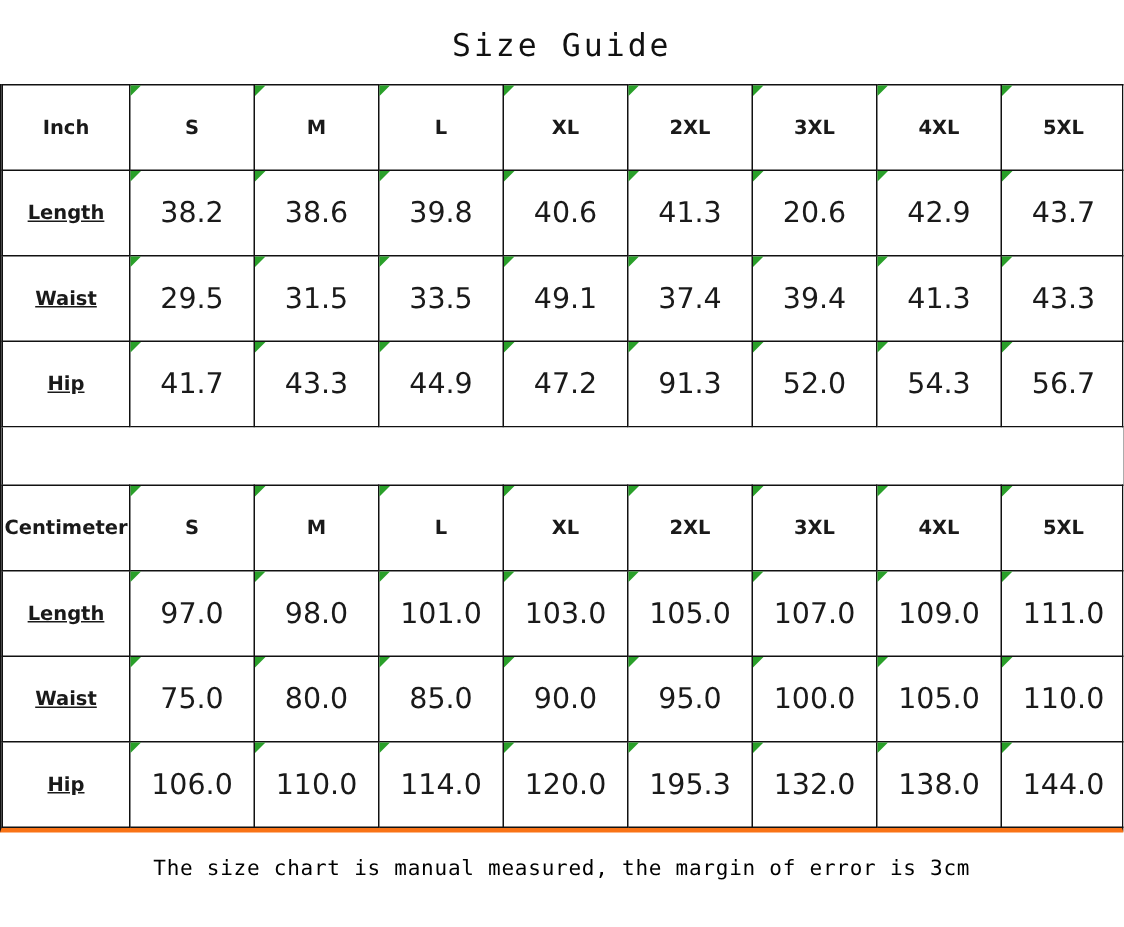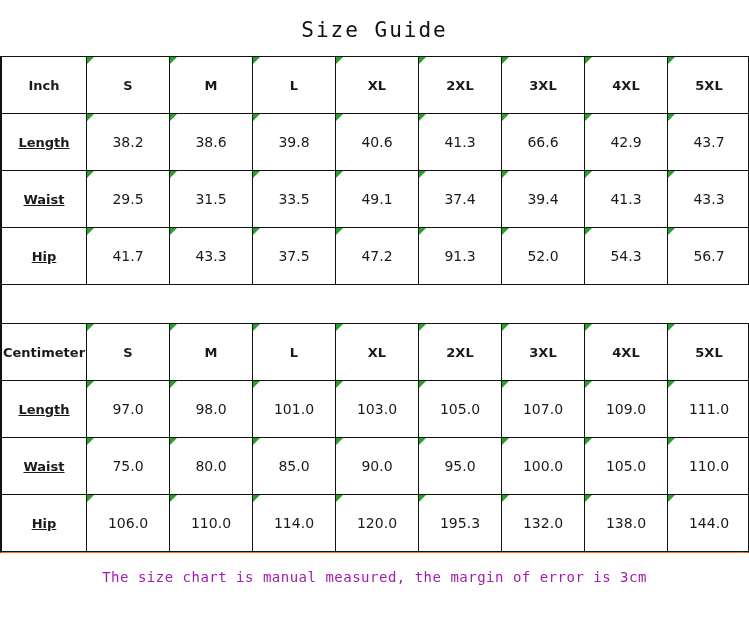--- a/index.html
+++ b/index.html
@@ -42,21 +42,21 @@
     text-align: center;
     vertical-align: middle;
     font-size: 13px;
     font-weight: bold;
     font-family: "DejaVu Sans", sans-serif;
     position: relative;
     padding: 0;
   }
   table.size-table td.value {
     font-weight: normal;
-    font-size: 14px;
+    font-size: 19px;
   }
   
   table.size-table td.value::before,
   table.size-table td.hdr-size::before {
     content: "";
     position: absolute;
     top: 0;
     left: 0;
     width: 0;
     height: 0;
@@ -80,28 +80,28 @@
     border-left: 1px solid #111;
     border-right: 1px solid #111;
     box-sizing: border-box;
     width: 749px;
     background: #fff;
   }
   .footer {
     text-align: center;
     font-family: "DejaVu Sans Mono", monospace;
     font-size: 14px;
-    color: #a21caf;
+    color: #000000;
     padding: 16px 0 0 0;
     letter-spacing: 0.5px;
   }
   .outer-wrap {
     border-left: 1px solid #111;
     border-right: 1px solid #111;
-    border-bottom: 1px solid #f97316;
+    border-bottom: 3px solid #f97316;
     box-sizing: border-box;
   }
 </style>
 </head>
 <body>
 
 <div class="sheet">
 
   <div class="title">Size Guide</div>
 
@@ -131,40 +131,40 @@
           <td class="hdr-size">4XL</td>
           <td class="hdr-size">5XL</td>
         </tr>
         <tr>
           <td class="rowhead">Length</td>
           <td class="value">38.2</td>
           <td class="value">38.6</td>
           <td class="value">39.8</td>
           <td class="value">40.6</td>
           <td class="value">41.3</td>
-          <td class="value">66.6</td>
+          <td class="value">20.6</td>
           <td class="value">42.9</td>
           <td class="value">43.7</td>
         </tr>
         <tr>
           <td class="rowhead">Waist</td>
           <td class="value">29.5</td>
           <td class="value">31.5</td>
           <td class="value">33.5</td>
           <td class="value">49.1</td>
           <td class="value">37.4</td>
           <td class="value">39.4</td>
           <td class="value">41.3</td>
           <td class="value">43.3</td>
         </tr>
         <tr>
           <td class="rowhead">Hip</td>
           <td class="value">41.7</td>
           <td class="value">43.3</td>
-          <td class="value">37.5</td>
+          <td class="value">44.9</td>
           <td class="value">47.2</td>
           <td class="value">91.3</td>
           <td class="value">52.0</td>
           <td class="value">54.3</td>
           <td class="value">56.7</td>
         </tr>
       </tbody>
     </table>
 
     <div class="spacer"></div>

